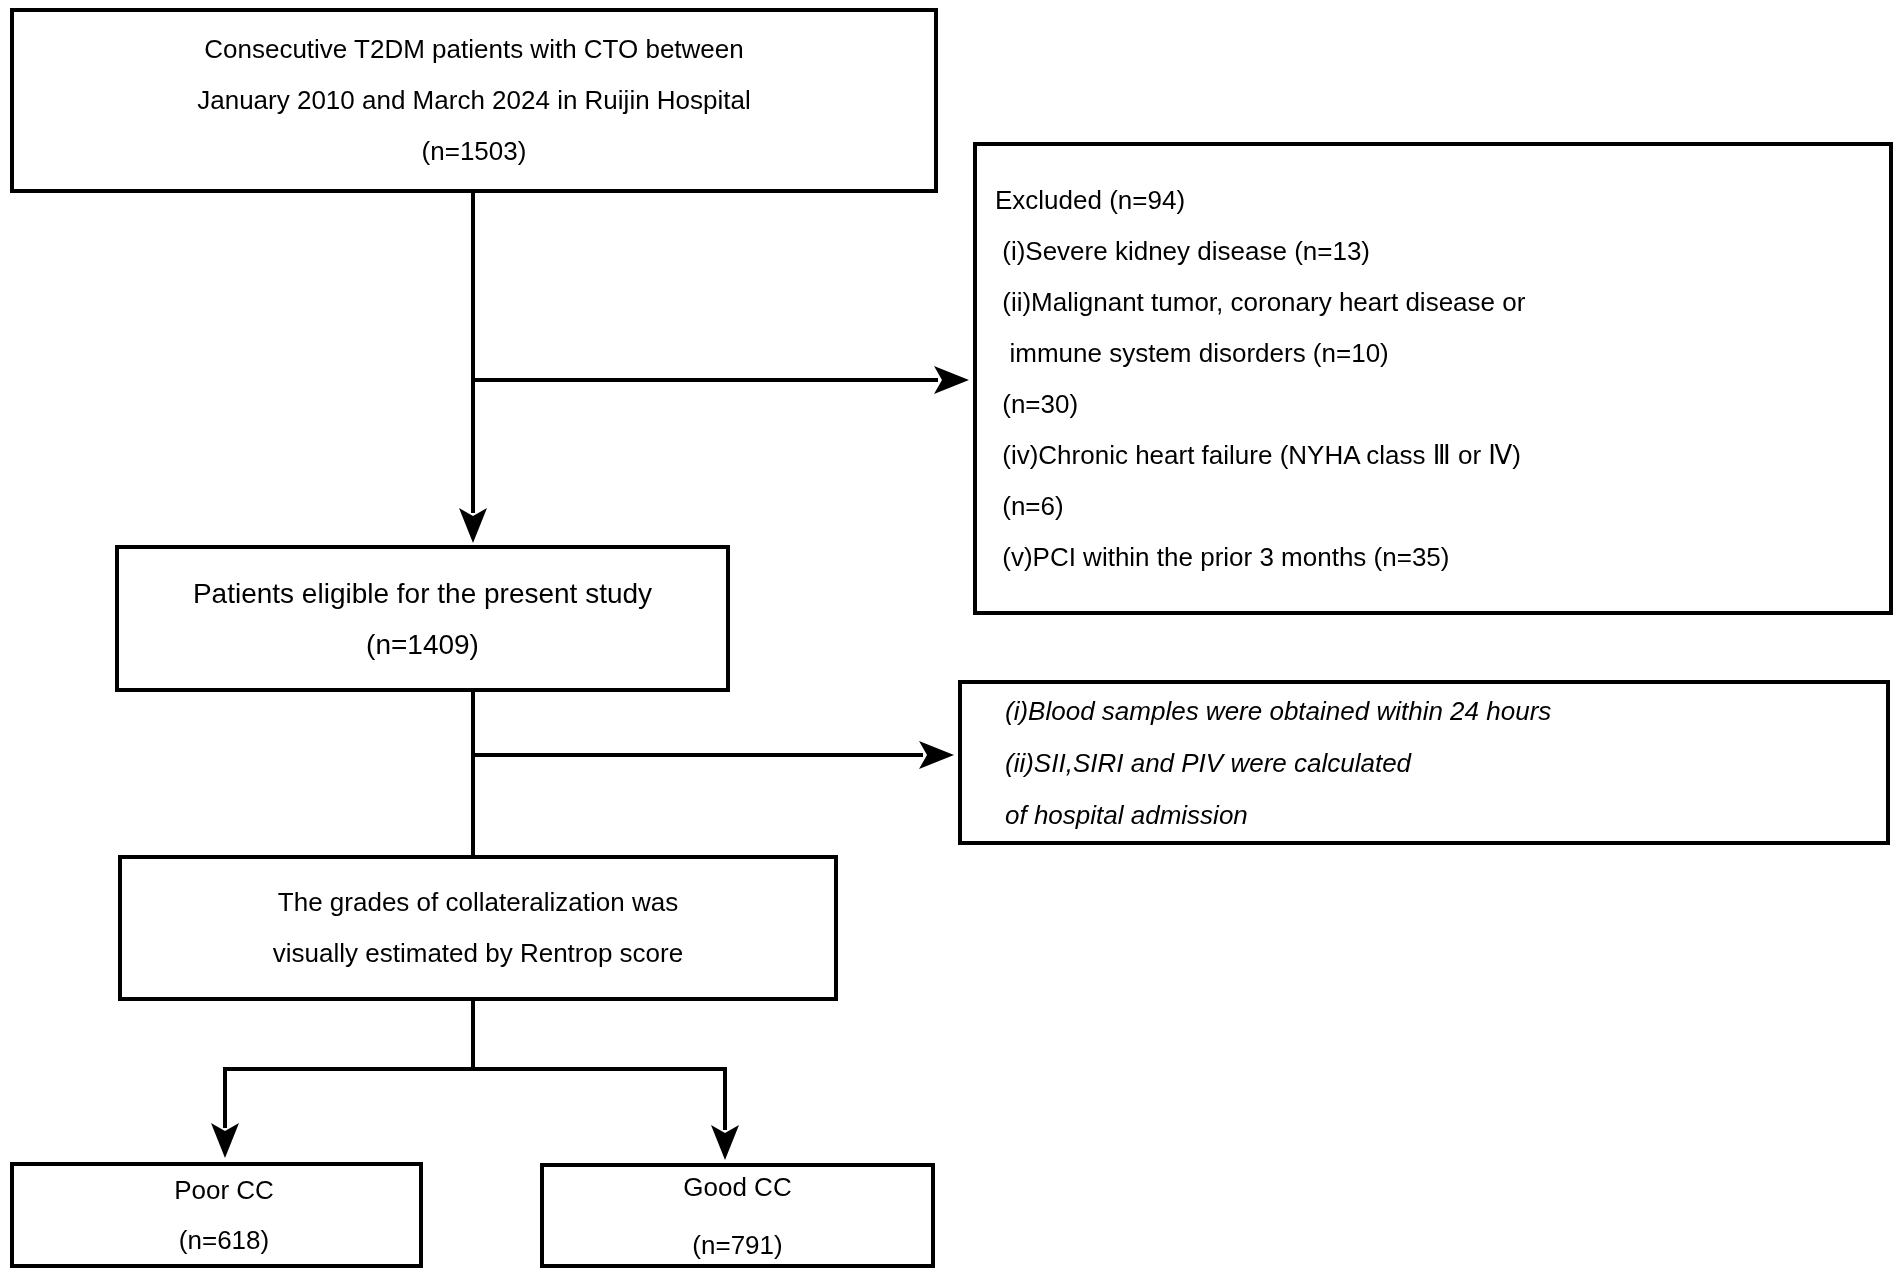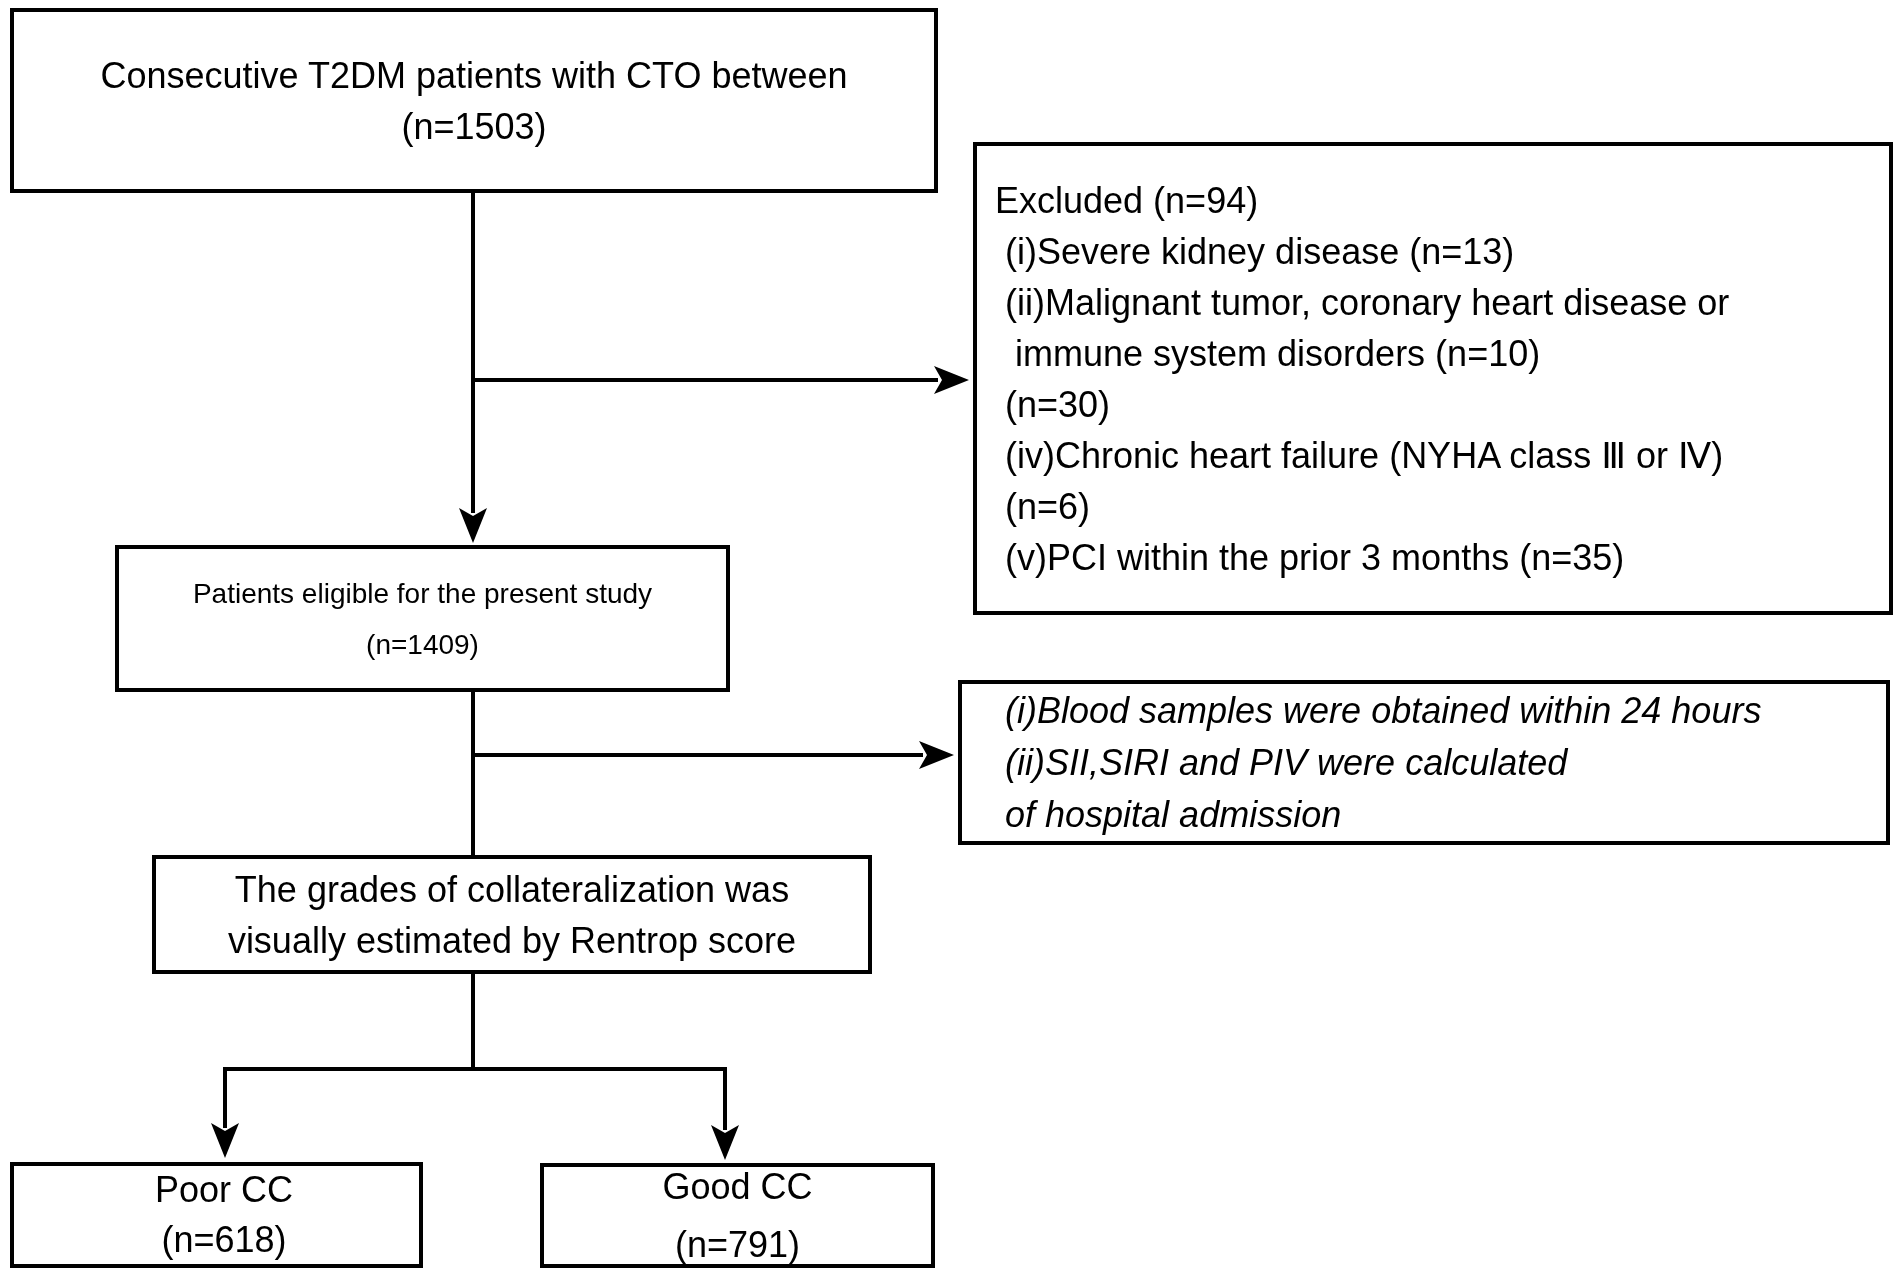--- a/index.html
+++ b/index.html
@@ -18,32 +18,32 @@
     width: 1900px; height: 1275px;
   }
   .node {
     position: absolute;
     box-sizing: border-box;
     border: 4px solid #000000;
     background: #ffffff;
     display: flex;
     flex-direction: column;
     justify-content: center;
-    font-size: 36px;
+    font-size: 26px;
     line-height: 51px;
   }
   .node .line { white-space: pre; }
   .center { align-items: center; text-align: center; }
   .leftalign { align-items: flex-start; text-align: left; }
 
   #box-top      { left: 10px;  top: 8px;    width: 928px; height: 185px; }
   #box-excluded { left: 973px; top: 142px;  width: 920px; height: 473px; padding-left: 18px; }
   #box-eligible { left: 115px; top: 545px;  width: 615px; height: 147px; font-size: 28px; }
   #box-blood    { left: 958px; top: 680px;  width: 932px; height: 165px; padding-left: 43px; line-height: 52px; font-style: italic; }
-  #box-rentrop  { left: 118px; top: 855px;  width: 720px; height: 119px; margin-left: 34px; }
+  #box-rentrop  { left: 118px; top: 855px;  width: 720px; height: 146px; }
   #box-poor     { left: 10px;  top: 1162px; width: 413px; height: 106px; line-height: 50px; padding-left: 15px; }
   #box-good     { left: 540px; top: 1163px; width: 395px; height: 105px; line-height: 50px; gap: 8px; }
 </style>
 </head>
 <body>
 
 <div class="stage">
 
   <svg class="connectors" viewBox="0 0 1900 1275" xmlns="http://www.w3.org/2000/svg">
 
@@ -64,20 +64,21 @@
 
     <line x1="225" y1="1067" x2="225" y2="1128" stroke="#000" stroke-width="4"></line>
     <polygon fill="#000" points="225,1158 211,1123 225,1131 239,1123"></polygon>
 
     <line x1="725" y1="1067" x2="725" y2="1130" stroke="#000" stroke-width="4"></line>
     <polygon fill="#000" points="725,1160 711,1125 725,1133 739,1125"></polygon>
   </svg>
 
   <div class="node center" id="box-top">
     <div class="line">Consecutive T2DM patients with CTO between</div>
+    <div class="line">January 2010 and March 2024 in Ruijin Hospital</div>
     <div class="line">(n=1503)</div>
   </div>
 
   <div class="node leftalign" id="box-excluded">
     <div class="line">Excluded (n=94)</div>
     <div class="line"> (i)Severe kidney disease (n=13)</div>
     <div class="line"> (ii)Malignant tumor, coronary heart disease or</div>
     <div class="line">  immune system disorders (n=10)</div>
     <div class="line"> (n=30)</div>
     <div class="line"> (iv)Chronic heart failure (NYHA class Ⅲ or Ⅳ)</div>

